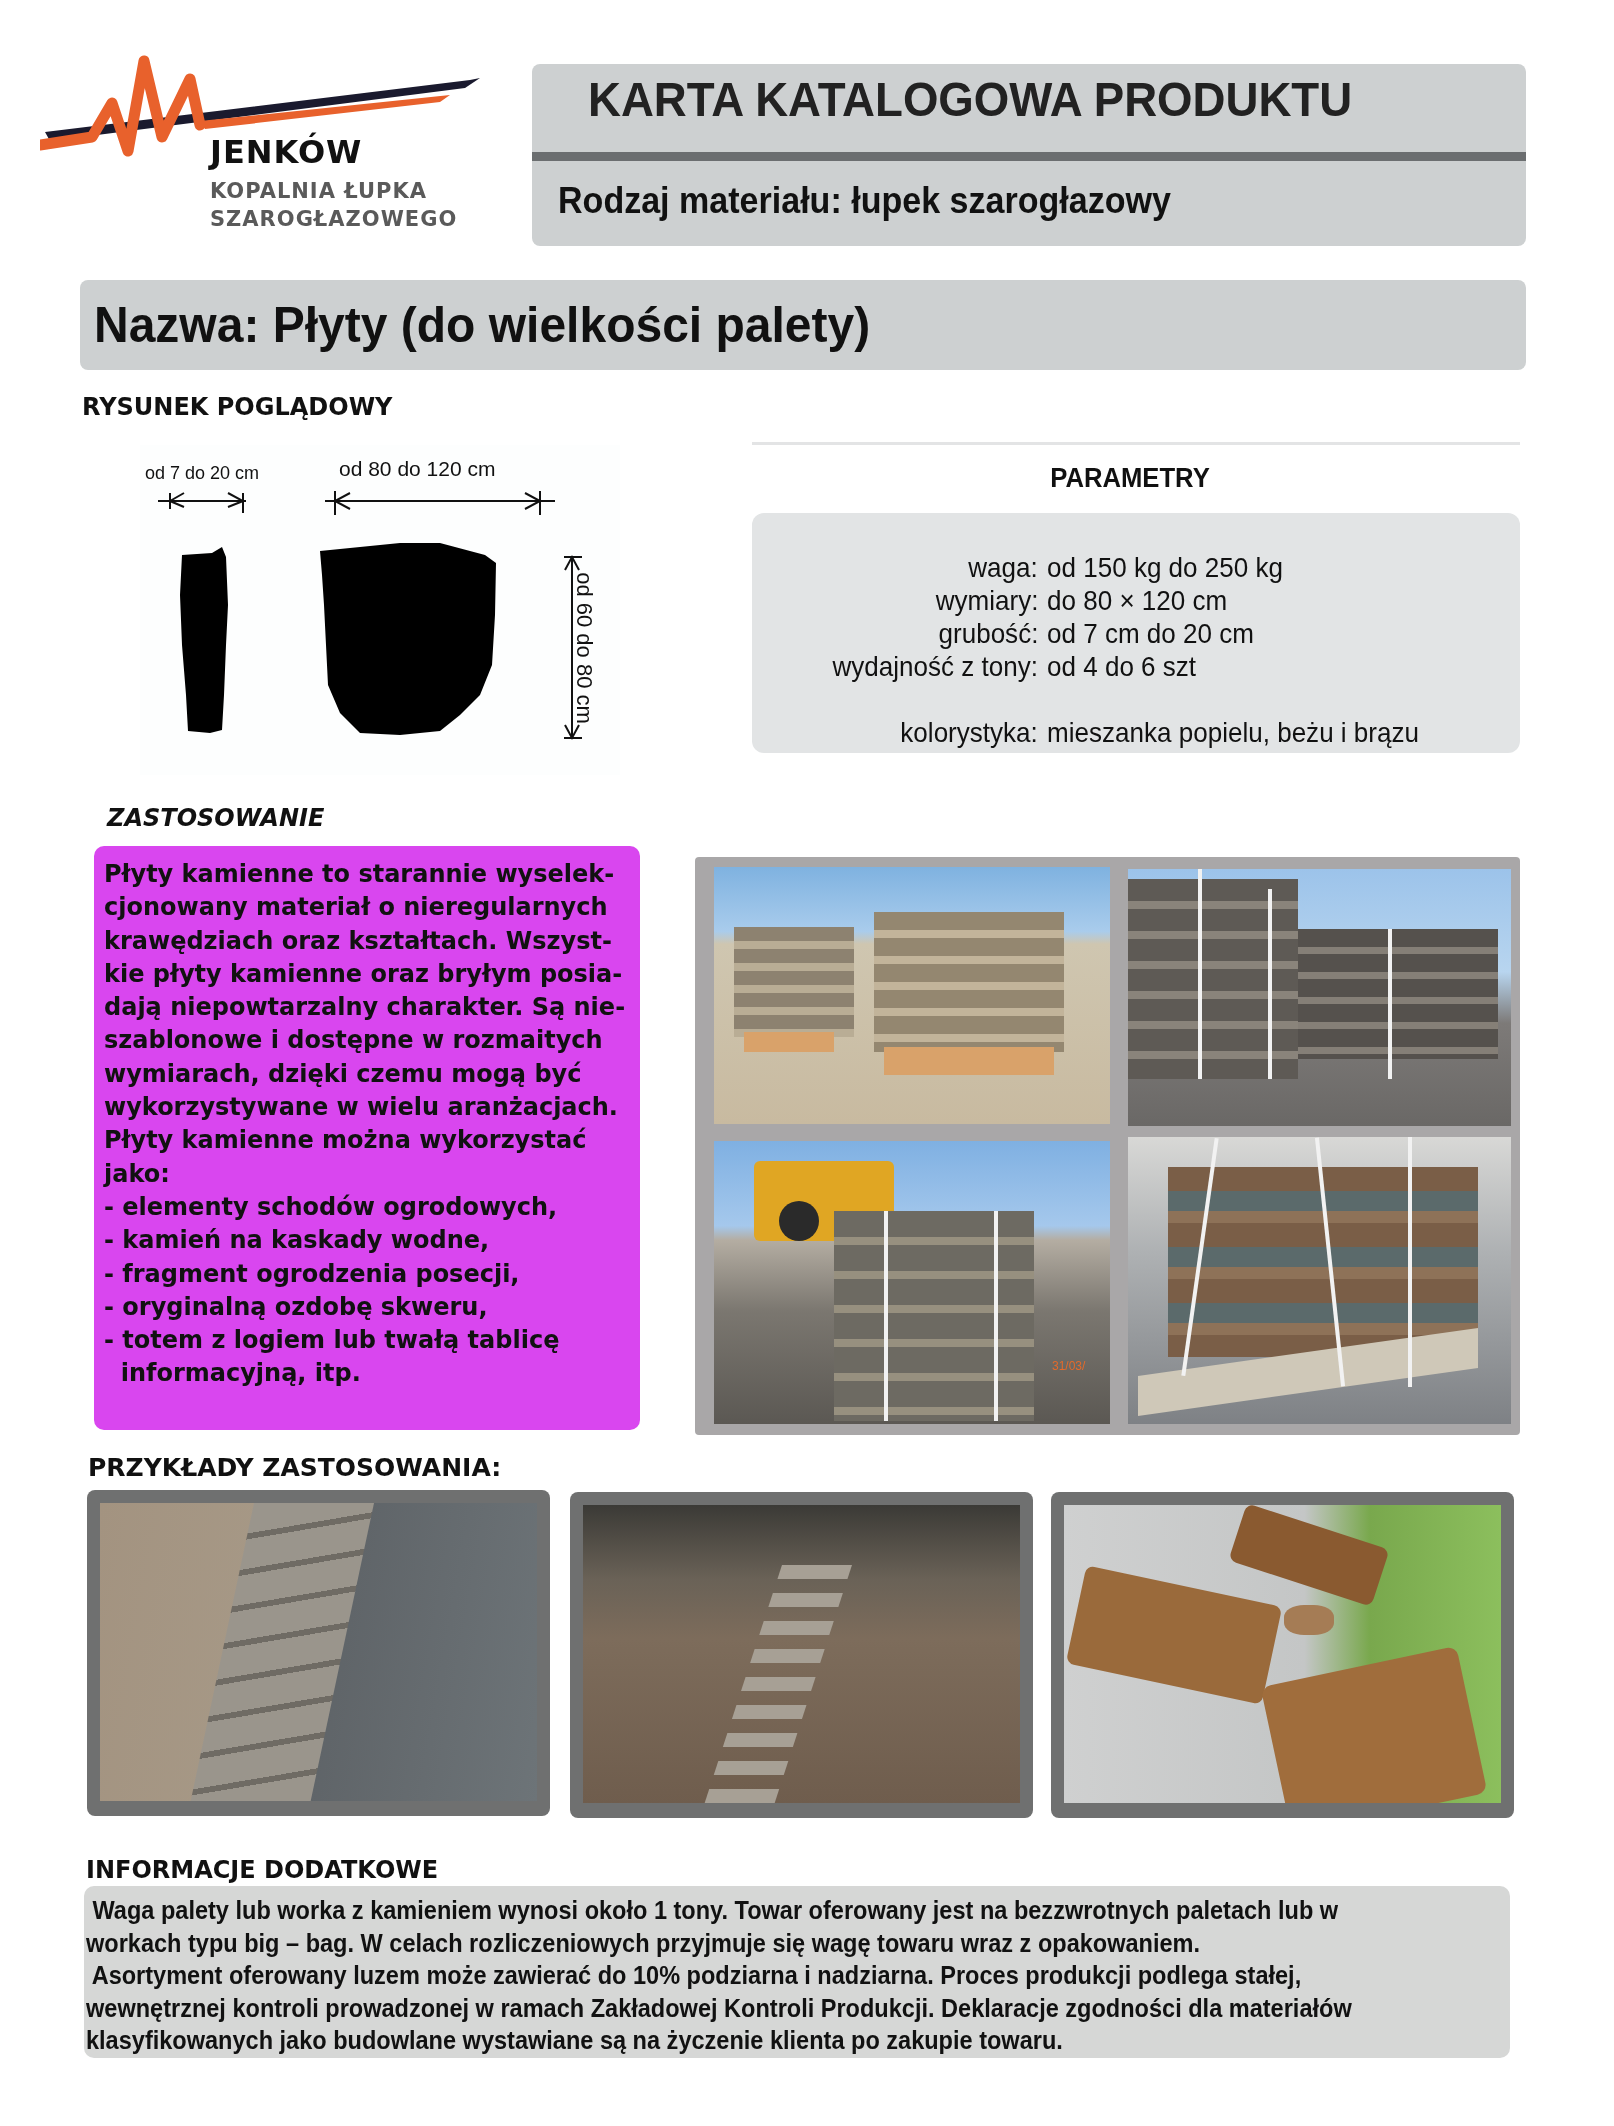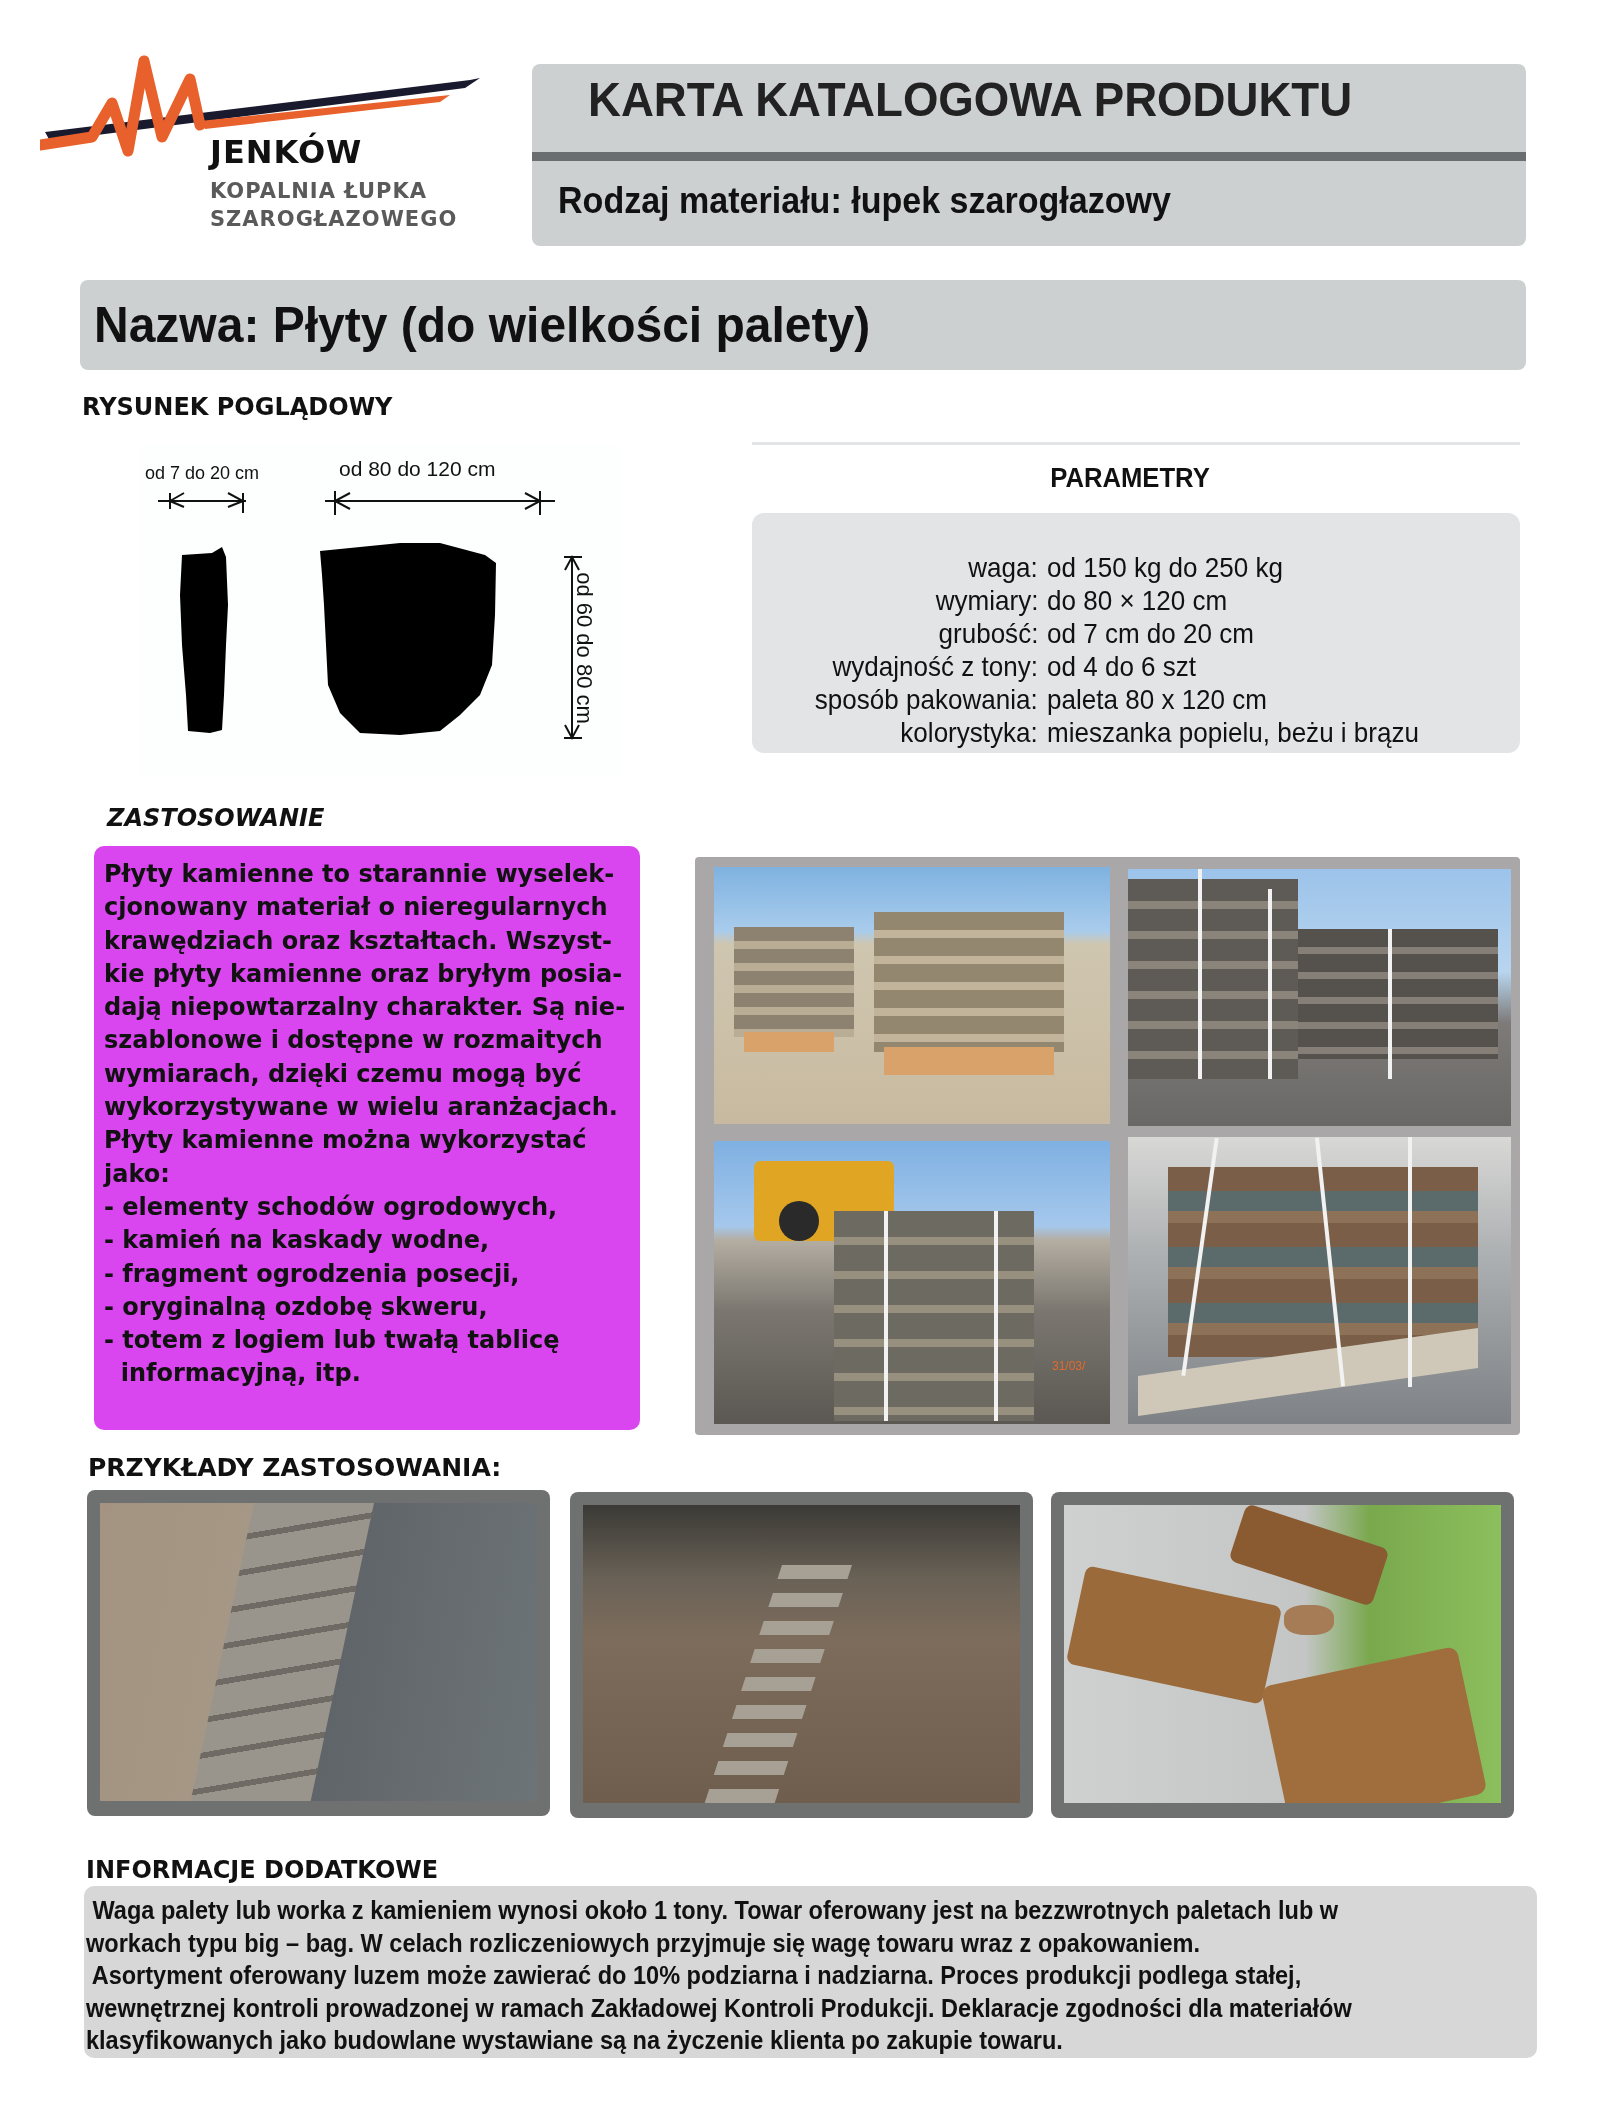--- a/index.html
+++ b/index.html
@@ -40,21 +40,21 @@
   .usage-box { left:94px; top:846px; width:546px; height:584px; background:#d946ef; border-radius:10px; }
   .usage-text { position:absolute; left:10px; top:12px; width:540px; font-family:"DejaVu Sans", sans-serif; font-weight:bold; font-size:24px; line-height:33.3px; color:#111; white-space:pre; }
 
   
   .photo-grid { left:695px; top:857px; width:825px; height:578px; background:#a9a7a8; border-radius:4px;text-align:center; }
   .photo { position:absolute; overflow:hidden; }
 
   .example-frame { position:absolute; background:#6f7070; border-radius:8px; }
   .example-img { position:absolute; left:13px; top:13px; right:13px; bottom:15px; overflow:hidden; }
 
-  .info-box { left:84px; top:1886px; width:1426px; height:172px; background:#d6d7d6; border-radius:10px;padding-left:27px; }
+  .info-box { left:84px; top:1886px; width:1426px; height:172px; background:#d6d7d6; border-radius:10px; }
   .info-text { position:absolute; left:2px; top:8px; width:1430px; font-size:26px; font-weight:bold; line-height:32.5px; color:#111; white-space:pre; transform:scaleX(0.905); transform-origin:left; }
 </style>
 </head>
 <body>
 
 <div class="abs logo" style="left:40px;top:55px;">
   <svg width="470" height="110" viewBox="0 0 470 110" style="position:absolute;left:0;top:0;">
 
     <polygon points="5,77 430,25 440,23 425,33 10,86" fill="#1a1a2e"></polygon>
 
@@ -122,24 +122,20 @@
     <span class="k">wymiary:</span>
     <span class="v">do 80 × 120 cm</span>
   </div>
   <div class="param-row" style="top:86px;">
     <span class="k">grubość:</span>
     <span class="v">od 7 cm do 20 cm</span>
   </div>
   <div class="param-row" style="top:119px;">
     <span class="k">wydajność z tony:</span>
     <span class="v">od 4 do 6 szt</span>
-  </div>
-  <div class="param-row" style="top:152px;">
-    <span class="k">sposób pakowania:</span>
-    <span class="v">paleta 80 x 120 cm</span>
   </div>
   <div class="param-row" style="top:185px;">
     <span class="k">kolorystyka:</span>
     <span class="v">mieszanka popielu, beżu i brązu</span>
   </div>
 </div>
 
 <div class="abs section-heading" style="left:107px;top:804px;font-style:italic;">ZASTOSOWANIE</div>
 <div class="abs usage-box">
   <div class="usage-text">Płyty kamienne to starannie wyselek-

